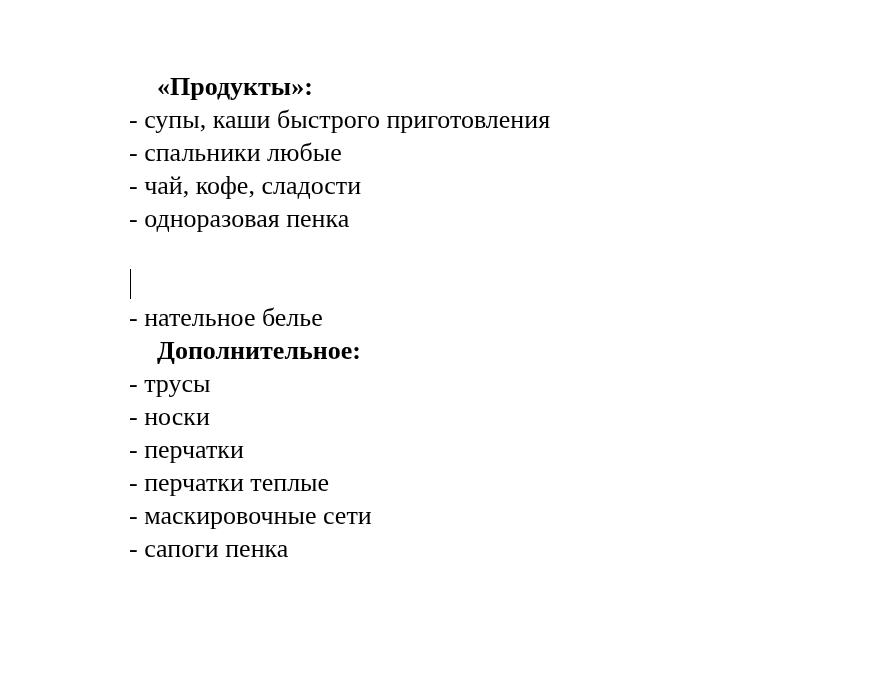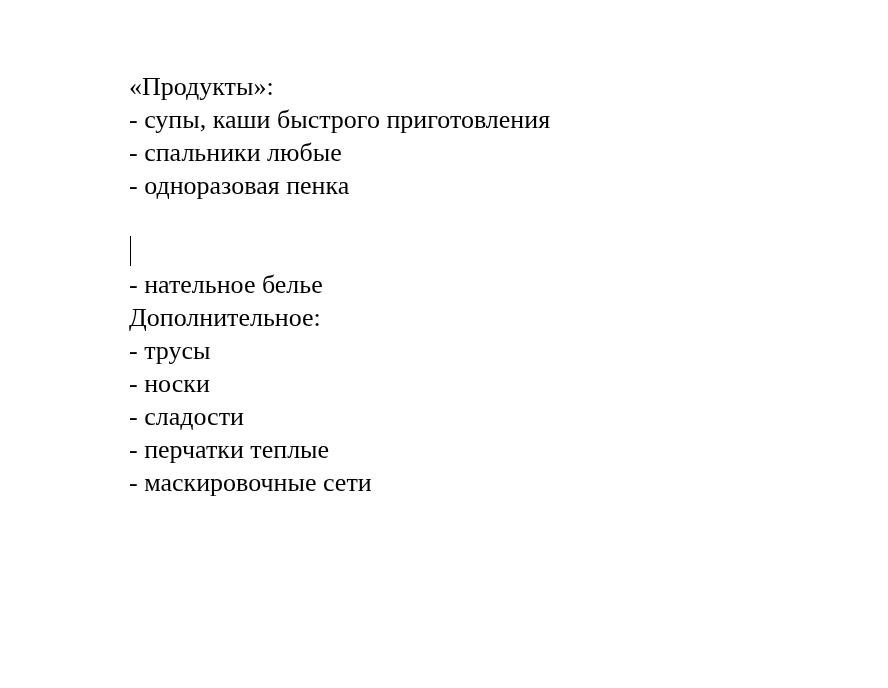--- a/index.html
+++ b/index.html
@@ -3,39 +3,41 @@
   <meta charset="utf-8">
   <style>
     html, body { margin: 0; padding: 0; background: #ffffff; }
     body { width: 888px; height: 688px; position: relative; overflow: hidden; }
     .page {
       position: absolute; left: 129px; top: 70px;
       font-family: "Liberation Serif", "DejaVu Serif", serif;
       font-size: 26px; line-height: 33px; color: #000000;
     }
     .line { height: 33px; white-space: nowrap; }
-    .bold { font-weight: normal; }
+    .bold { font-weight: bold; margin-left: 28px; }
     .blank { height: 33px; position: relative; }
     .cursor {
       position: absolute; left: 1px; top: 1px;
       width: 1px; height: 30px; background: #000000;
     }
   </style>
 </head>
 <body>
 
 <div class="page">
   <div class="line bold">«Продукты»:</div>
   <div class="line">- супы, каши быстрого приготовления</div>
   <div class="line">- спальники любые</div>
+  <div class="line">- чай, кофе, сладости</div>
   <div class="line">- одноразовая пенка</div>
   <div class="line blank"></div>
   <div class="line blank">
     <span class="cursor"></span>
   </div>
   <div class="line">- нательное белье</div>
   <div class="line bold">Дополнительное:</div>
   <div class="line">- трусы</div>
   <div class="line">- носки</div>
-  <div class="line">- сладости</div>
+  <div class="line">- перчатки</div>
   <div class="line">- перчатки теплые</div>
   <div class="line">- маскировочные сети</div>
+  <div class="line">- сапоги пенка</div>
 </div>
 
 </body></html>

